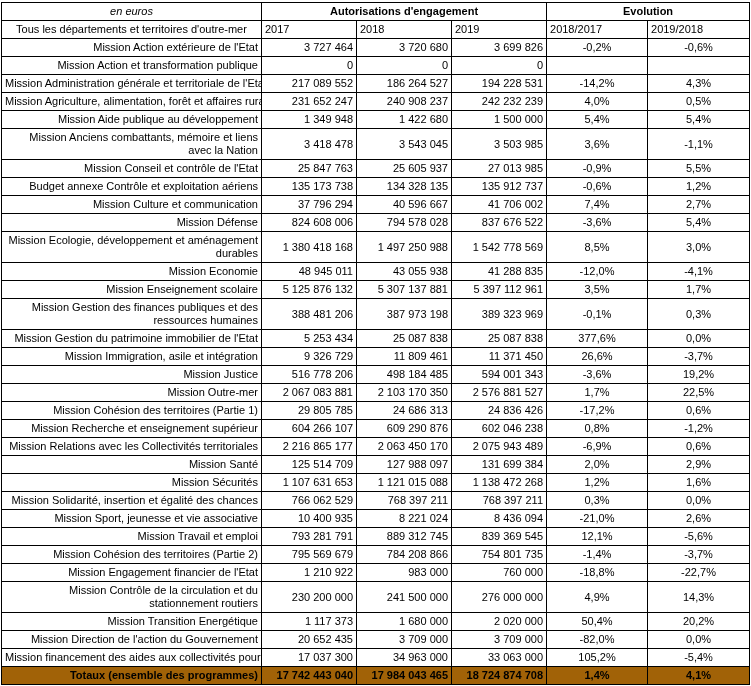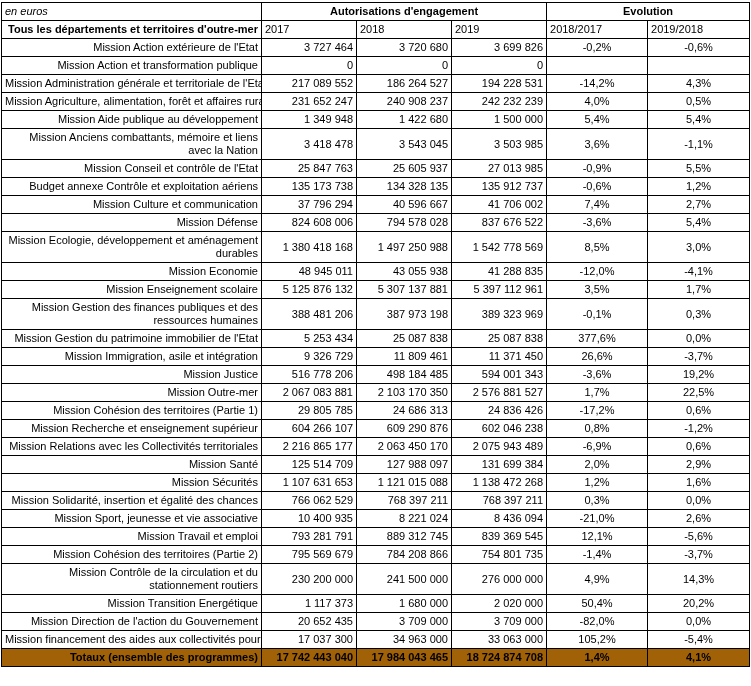--- a/index.html
+++ b/index.html
@@ -24,33 +24,33 @@
   table.budget td {
     border: 1px solid #000000;
     padding: 2px 3px;
     line-height: 13px;
     overflow: hidden;
     vertical-align: middle;
   }
   td.unit-cell {
     border: none;
     font-style: italic;
-    text-align: left;
+    text-align: center;
     white-space: nowrap;
     margin-top: 48px;
   }
   td.group-head {
     font-weight: bold;
     text-align: center;
     white-space: nowrap;
   }
   td.row-head {
-    font-weight: bold;
-    white-space: nowrap;
-    text-align: right;
+    font-weight: normal;
+    white-space: nowrap;
+    text-align: center;
   }
   td.col-head {
     font-weight: normal;
     text-align: left;
     white-space: nowrap;
   }
   td.label {
     text-align: right;
     white-space: nowrap;
   }
@@ -309,20 +309,28 @@
         </tr>
         <tr>
           <td class="label">Mission Cohésion des territoires (Partie 2)</td>
           <td class="num">795 569 679</td>
           <td class="num">784 208 866</td>
           <td class="num">754 801 735</td>
           <td class="pct">-1,4%</td>
           <td class="pct">-3,7%</td>
         </tr>
         <tr>
+          <td class="label">Mission Engagement financier de l'Etat</td>
+          <td class="num">1 210 922</td>
+          <td class="num">983 000</td>
+          <td class="num">760 000</td>
+          <td class="pct">-18,8%</td>
+          <td class="pct">-22,7%</td>
+        </tr>
+        <tr>
           <td class="label wrap">Mission Contrôle de la circulation et du stationnement routiers</td>
           <td class="num">230 200 000</td>
           <td class="num">241 500 000</td>
           <td class="num">276 000 000</td>
           <td class="pct">4,9%</td>
           <td class="pct">14,3%</td>
         </tr>
         <tr>
           <td class="label">Mission Transition Energétique</td>
           <td class="num">1 117 373</td>

